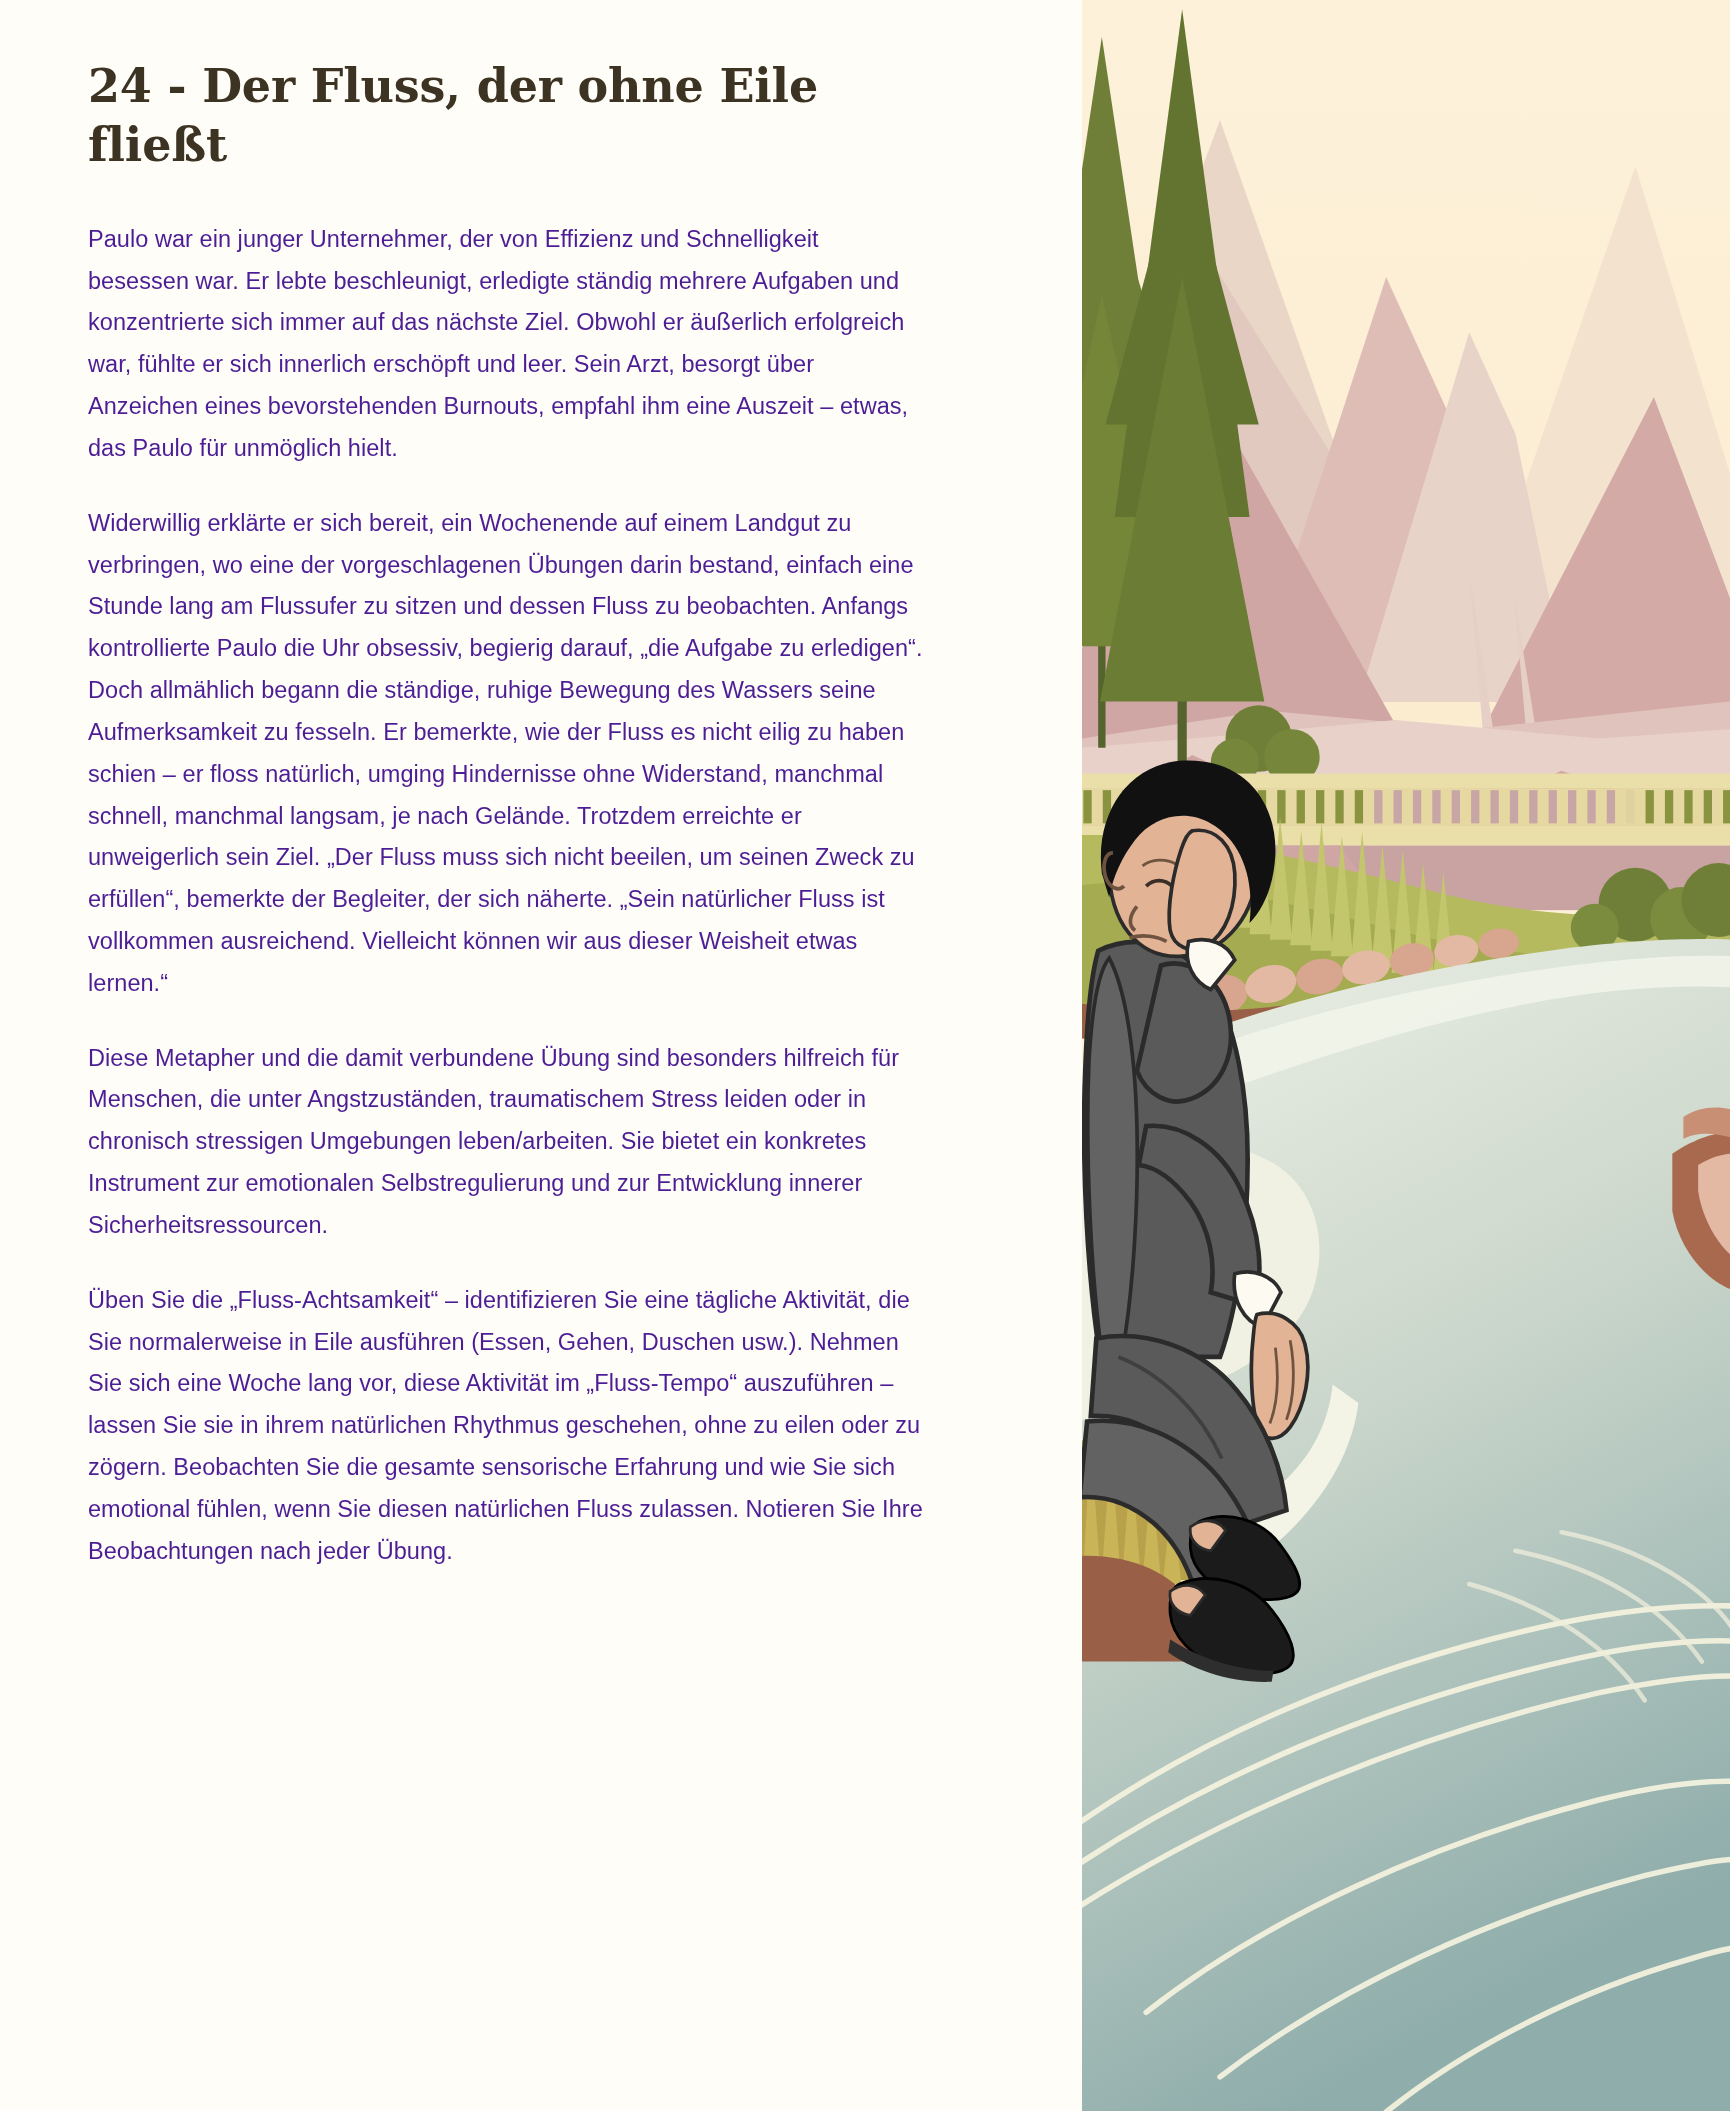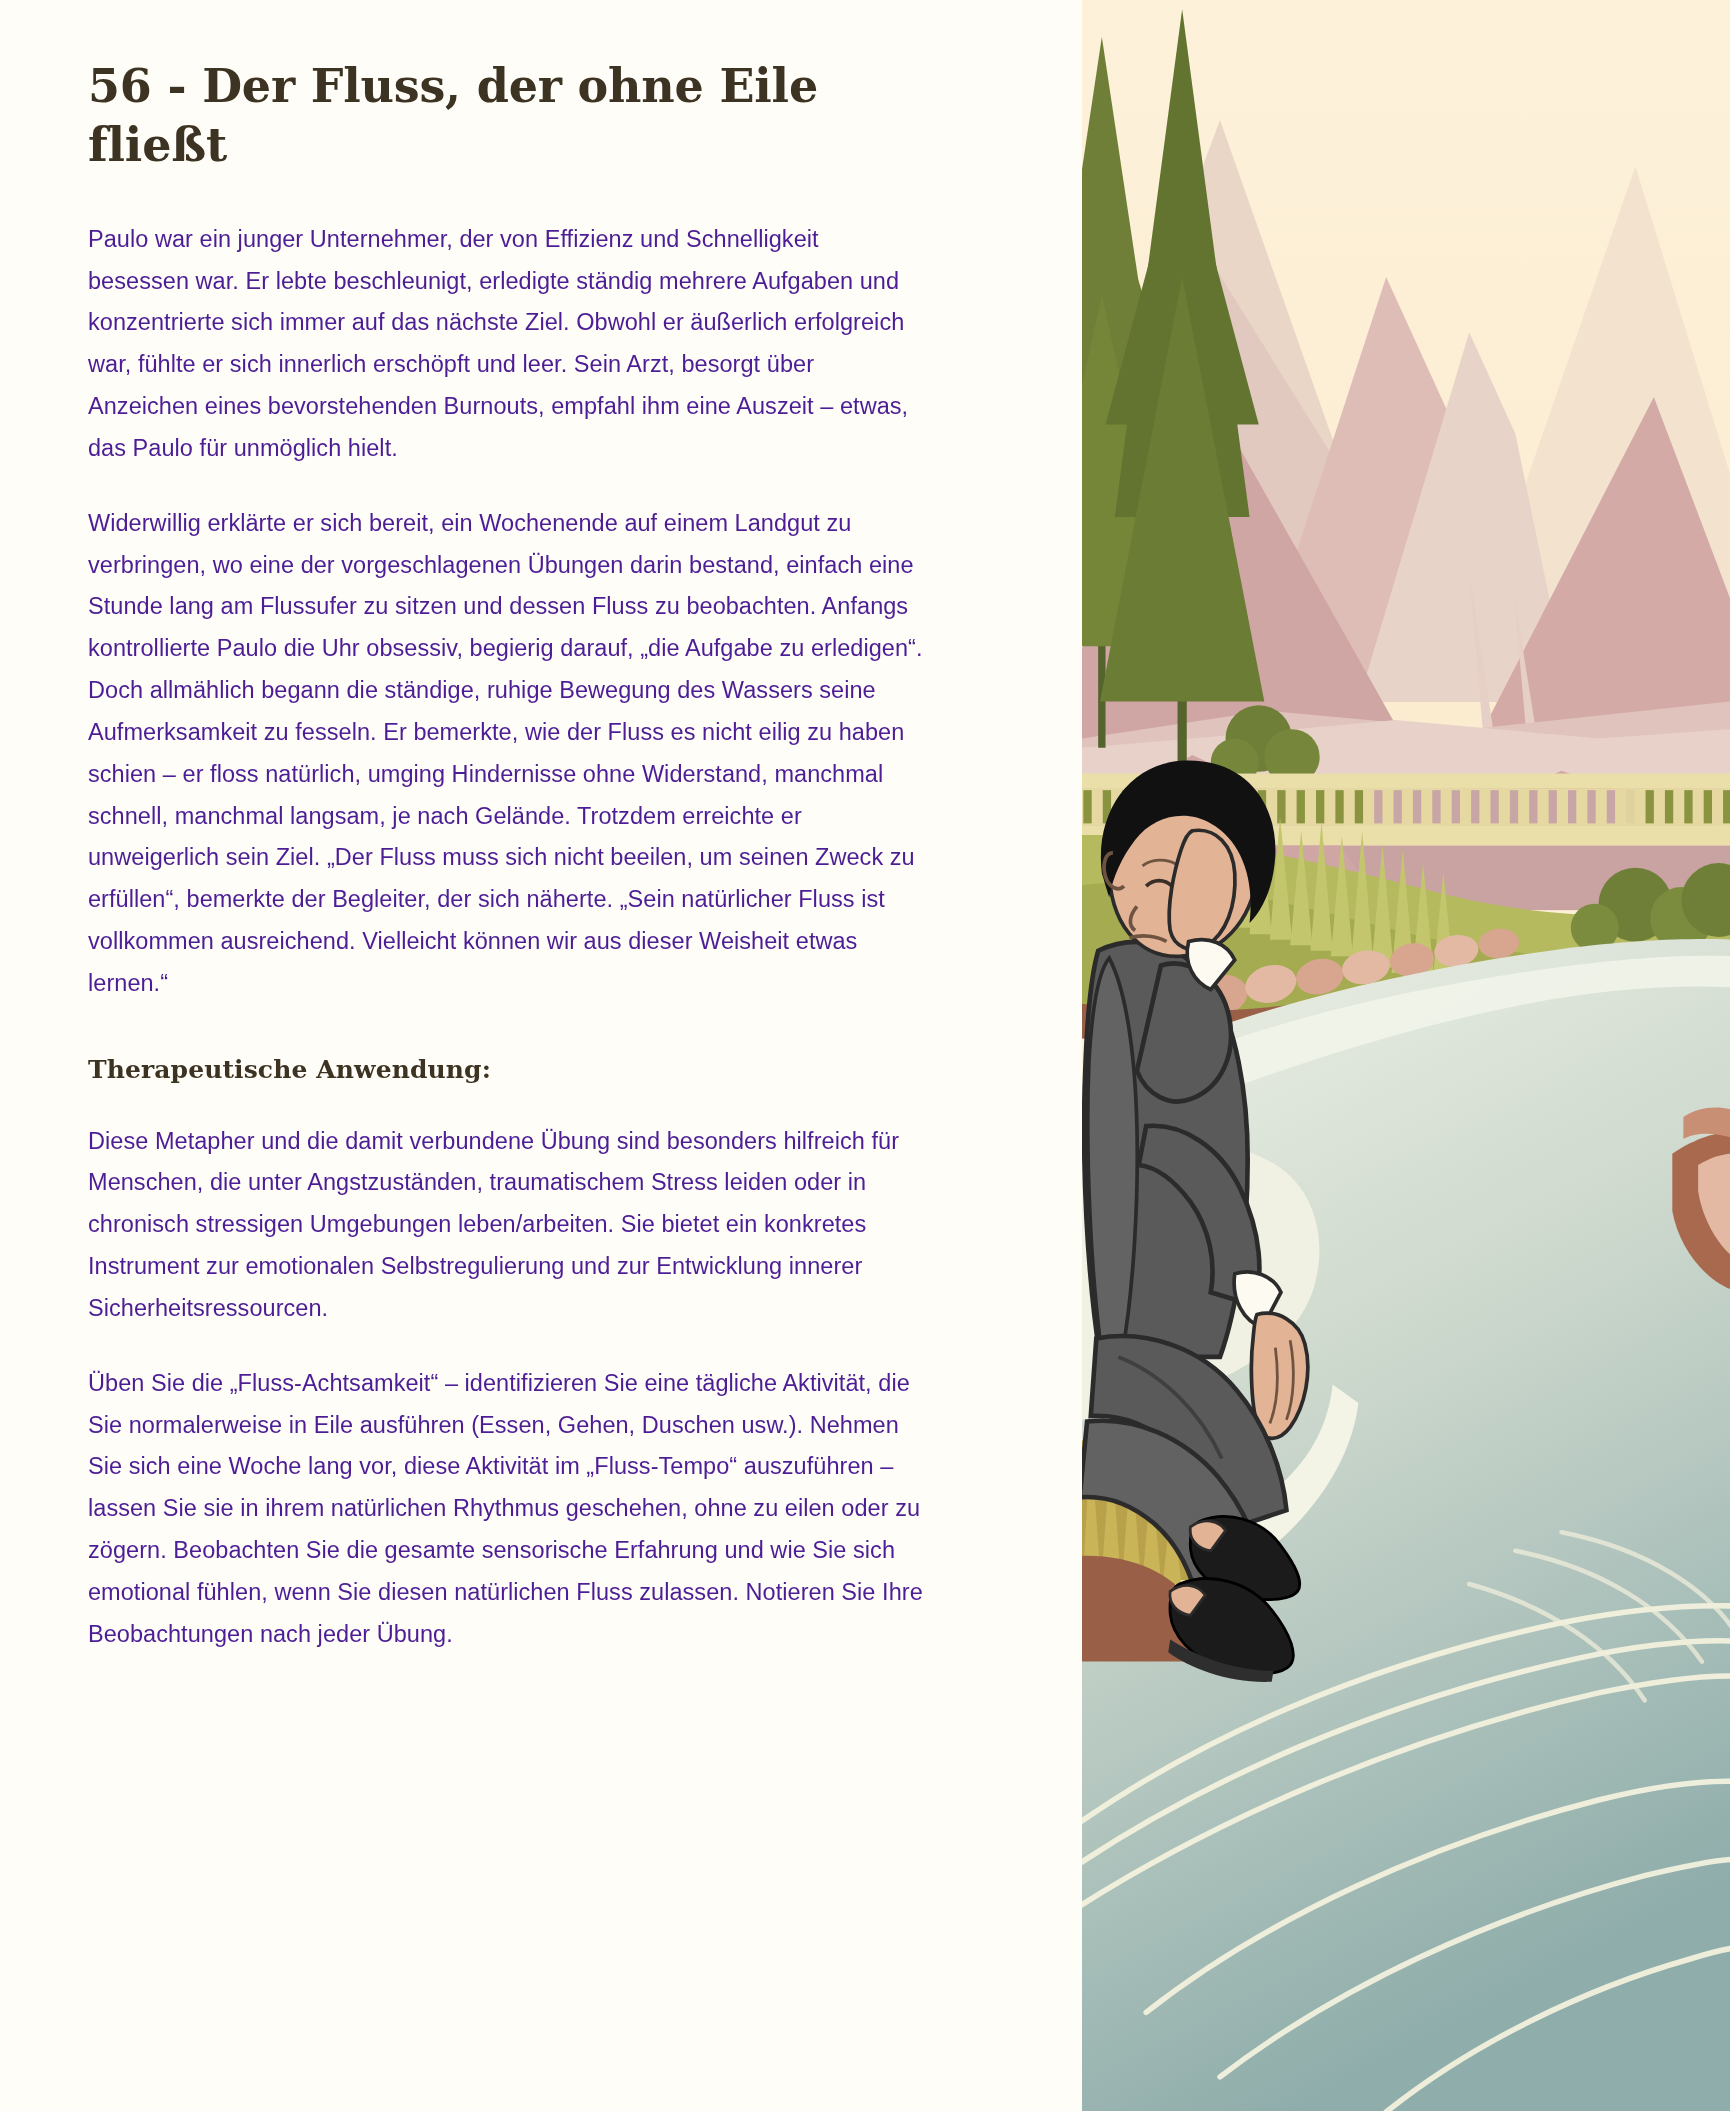--- a/index.html
+++ b/index.html
@@ -87,28 +87,27 @@
   }
 </style>
 </head>
 <body>
 
 <div class="page">
 
   <div class="content-col">
     <div class="inner">
 
-      <h1 class="title">56 - Der Fluss, der ohne Eile fließt</h1>
+      <h1 class="title">24 - Der Fluss, der ohne Eile fließt</h1>
 
       <p class="body-text">Paulo war ein junger Unternehmer, der von Effizienz und Schnelligkeit besessen war. Er lebte beschleunigt, erledigte ständig mehrere Aufgaben und konzentrierte sich immer auf das nächste Ziel. Obwohl er äußerlich erfolgreich war, fühlte er sich innerlich erschöpft und leer. Sein Arzt, besorgt über Anzeichen eines bevorstehenden Burnouts, empfahl ihm eine Auszeit – etwas, das Paulo für unmöglich hielt.</p>
 
       <p class="body-text">Widerwillig erklärte er sich bereit, ein Wochenende auf einem Landgut zu verbringen, wo eine der vorgeschlagenen Übungen darin bestand, einfach eine Stunde lang am Flussufer zu sitzen und dessen Fluss zu beobachten. Anfangs kontrollierte Paulo die Uhr obsessiv, begierig darauf, „die Aufgabe zu erledigen“. Doch allmählich begann die ständige, ruhige Bewegung des Wassers seine Aufmerksamkeit zu fesseln. Er bemerkte, wie der Fluss es nicht eilig zu haben schien – er floss natürlich, umging Hindernisse ohne Widerstand, manchmal schnell, manchmal langsam, je nach Gelände. Trotzdem erreichte er unweigerlich sein Ziel. „Der Fluss muss sich nicht beeilen, um seinen Zweck zu erfüllen“, bemerkte der Begleiter, der sich näherte. „Sein natürlicher Fluss ist vollkommen ausreichend. Vielleicht können wir aus dieser Weisheit etwas lernen.“</p>
 
 
-      <h2 class="sub-heading">Therapeutische Anwendung:</h2>
       <p class="body-text">Diese Metapher und die damit verbundene Übung sind besonders hilfreich für Menschen, die unter Angstzuständen, traumatischem Stress leiden oder in chronisch stressigen Umgebungen leben/arbeiten. Sie bietet ein konkretes Instrument zur emotionalen Selbstregulierung und zur Entwicklung innerer Sicherheitsressourcen.</p>
 
       <p class="body-text">Üben Sie die „Fluss-Achtsamkeit“ – identifizieren Sie eine tägliche Aktivität, die Sie normalerweise in Eile ausführen (Essen, Gehen, Duschen usw.). Nehmen Sie sich eine Woche lang vor, diese Aktivität im „Fluss-Tempo“ auszuführen – lassen Sie sie in ihrem natürlichen Rhythmus geschehen, ohne zu eilen oder zu zögern. Beobachten Sie die gesamte sensorische Erfahrung und wie Sie sich emotional fühlen, wenn Sie diesen natürlichen Fluss zulassen. Notieren Sie Ihre Beobachtungen nach jeder Übung.</p>
 
     </div>
   </div>
 
   <div class="art-col">
     <svg viewBox="0 0 703 2288" preserveAspectRatio="xMidYMid slice">
       <defs>

